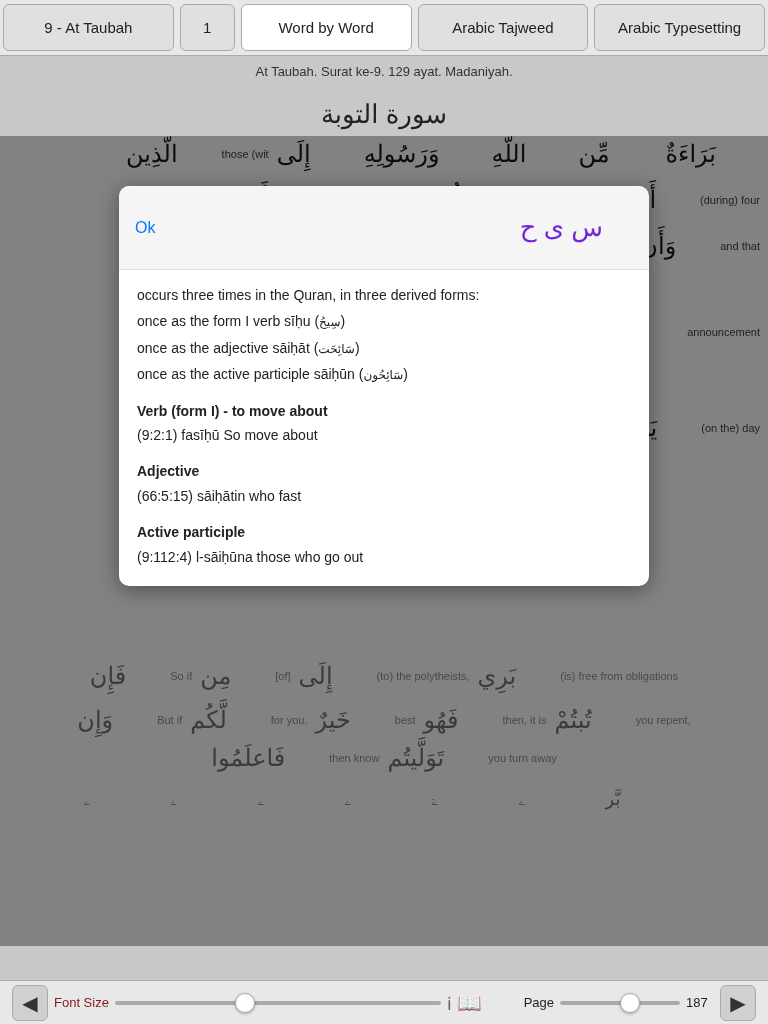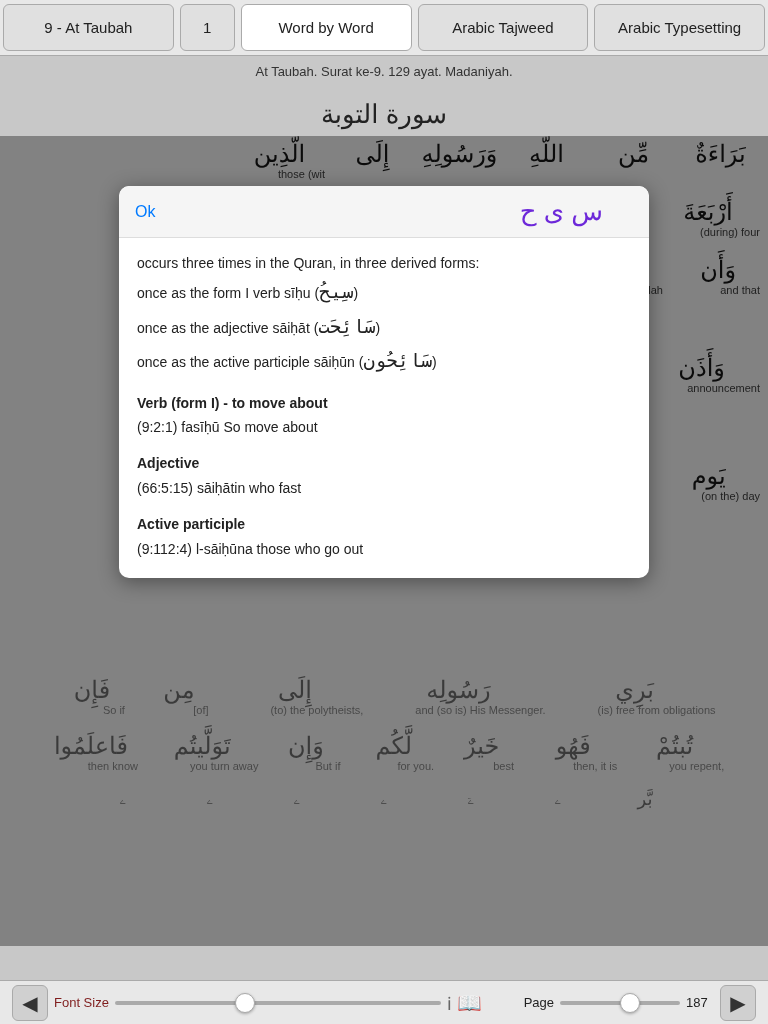--- a/index.html
+++ b/index.html
@@ -82,21 +82,21 @@
       width: 530px;
       max-height: 580px;
       overflow-y: auto;
       box-shadow: 0 4px 20px rgba(0,0,0,0.4);
     }
     .modal-header {
       display: flex;
       flex-direction: row;
       align-items: center;
       border-bottom: 1px solid #ddd;
-      padding: 10px 16px;
+      padding: 26px 16px;
       background: #f5f5f5;
       border-radius: 10px 10px 0 0;
     }
     .modal-ok-btn {
       font-size: 16px;
       color: #007aff;
       cursor: pointer;
       font-weight: 500;
       margin-right: auto;
     }
@@ -115,24 +115,24 @@
     }
     .modal-body p {
       margin-bottom: 4px;
     }
     .modal-body .section-title {
       font-weight: bold;
       margin-top: 14px;
       margin-bottom: 2px;
     }
     .modal-body .arabic-inline {
-      font-family: Liberation Mono, monospace;
+      font-family: Liberation Serif, serif;
       direction: rtl;
       display: inline;
-      font-size: 19px;
+      font-size: 12px;
     }
 
     
     .bottom-toolbar {
       position: absolute;
       bottom: 0;
       left: 0;
       right: 0;
       height: 44px;
       background: #e8e8e8;
@@ -236,21 +236,21 @@
     .bg-row {
       display: flex;
       flex-direction: row-reverse;
       justify-content: flex-start;
       flex-wrap: wrap;
       gap: 2px;
       margin-bottom: 2px;
     }
     .bg-cell {
       display: flex;
-      flex-direction: column;
+      flex-direction: row;
       align-items: center;
       min-width: 85px;
       padding: 4px 3px;
     }
     .bg-arabic {
       font-size: 24px;
       direction: rtl;
       color: #111;
     }
     .bg-trans {
@@ -355,24 +355,20 @@
       </div>
     </div>
   </div>
 
   <div style="position:absolute; bottom:130px; left:0; right:0;">
 
     <div class="bg-row" style="justify-content:center; opacity:0.6;">
       <div class="bg-cell">
         <div class="bg-arabic">بَرِي</div>
         <div class="bg-trans">(is) free from obligations</div>
-      </div>
-      <div class="bg-cell">
-        <div class="bg-arabic">رَسُولِه</div>
-        <div class="bg-trans">and (so is) His Messenger.</div>
       </div>
       <div class="bg-cell">
         <div class="bg-arabic">إِلَى</div>
         <div class="bg-trans">(to) the polytheists,</div>
       </div>
       <div class="bg-cell">
         <div class="bg-arabic">مِن</div>
         <div class="bg-trans">[of]</div>
       </div>
       <div class="bg-cell">

